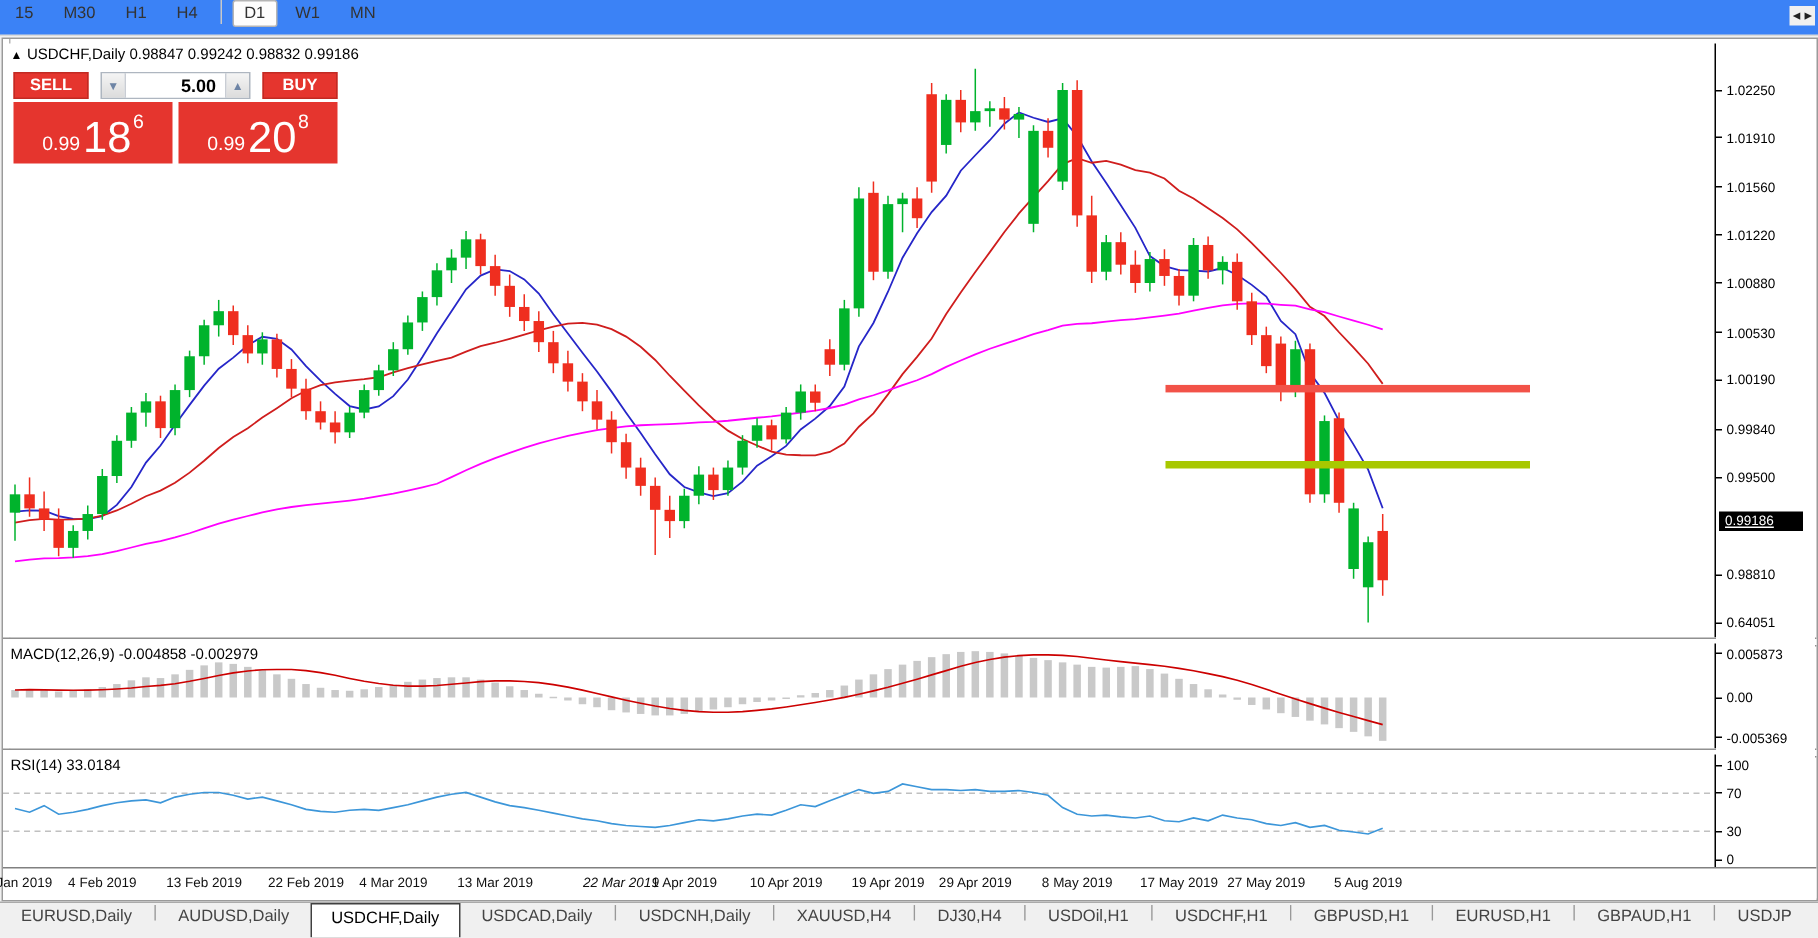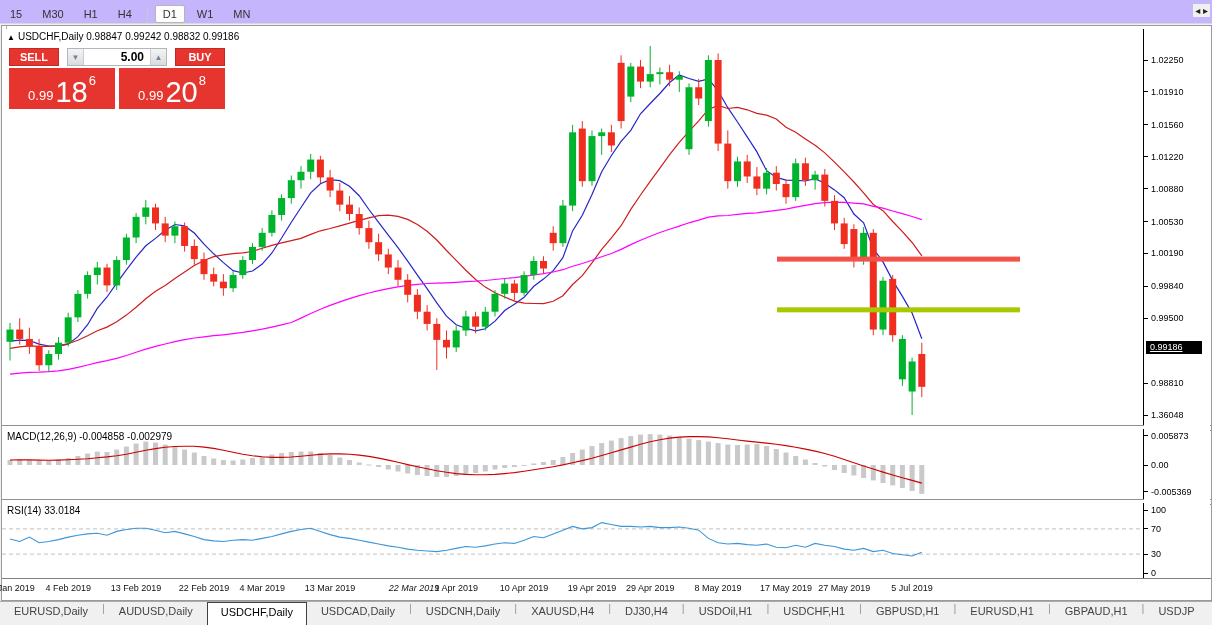--- a/index.html
+++ b/index.html
@@ -1,18 +1,18 @@
 <!DOCTYPE html>
 <html><head>
 <meta charset="utf-8">
 <style>
   html,body{margin:0;padding:0;background:#f0f0f0;font-family:"Liberation Sans","DejaVu Sans",sans-serif;}
   #stage{position:relative;width:1212px;height:625px;background:#f0f0f0;overflow:hidden;}
   
-  #toolbar{position:absolute;left:0;top:0;width:1212px;height:23px;background:#c4b5fd;border-bottom:1px solid #d9d9d9;display:flex;align-items:flex-end;}
+  #toolbar{position:absolute;left:0;top:0;width:1212px;height:23px;background:#3b82f6;border-bottom:1px solid #d9d9d9;display:flex;align-items:flex-start;}
   .tf-btn{font-size:11px;color:#333;padding:2px 7px;margin:0 2px;border:1px solid transparent;cursor:default;}
   .tf-btn.pressed{background:#fdfdfd;border:1px solid #b5b5b5;border-radius:2px;}
   .tf-sep{width:1px;height:16px;background:#c8c8c8;margin:0 5px;}
   
   #window{position:absolute;left:1px;top:25px;width:1209px;height:574px;background:#fff;border:1px solid #9a9a9a;}
   #left-rail{position:absolute;left:4px;top:0;width:1px;height:572px;background:#b5b5b5;}
   .pane{position:absolute;left:0;width:1141px;border-right:1px solid #000;overflow:hidden;background:#fff;}
   #pane-main{top:3px;height:396px;}
   #pane-macd{top:403px;height:70px;}
   #pane-rsi{top:477px;height:75px;}
@@ -400,21 +400,21 @@
         <div class="axis-label" style="top: 190.542px;">1.00530</div>
         <div class="axis-tick" style="top: 226.975px;"></div>
         <div class="axis-label" style="top: 222.475px;">1.00190</div>
         <div class="axis-tick" style="top: 259.847px;"></div>
         <div class="axis-label" style="top: 255.347px;">0.99840</div>
         <div class="axis-tick" style="top: 291.78px;"></div>
         <div class="axis-label" style="top: 287.28px;">0.99500</div>
         <div class="axis-tick" style="top: 356.585px;"></div>
         <div class="axis-label" style="top: 352.085px;">0.98810</div>
         <div class="axis-tick" style="top: 388.518px;"></div>
-        <div class="axis-label" style="top: 384.018px;">1.36048</div>
+        <div class="axis-label" style="top: 384.018px;">0.64051</div>
         <div class="axis-tick" style="top: 409.247px;"></div>
         <div class="axis-label" style="top: 404.747px;">0.005873</div>
         <div class="axis-tick" style="top: 438.5px;"></div>
         <div class="axis-label" style="top: 434px;">0.00</div>
         <div class="axis-tick" style="top: 465.243px;"></div>
         <div class="axis-label" style="top: 460.743px;">-0.005369</div>
         <div class="axis-tick" style="top: 483.5px;"></div>
         <div class="axis-label" style="top: 479px;">100</div>
         <div class="axis-tick" style="top: 502.4px;"></div>
         <div class="axis-label" style="top: 497.9px;">70</div>
@@ -432,21 +432,21 @@
         <div class="date-label" style="left: 260.2px;">4 Mar 2019</div>
         <div class="date-label" style="left: 328.1px;">13 Mar 2019</div>
         <div class="date-label" style="left: 412px; font-style: italic;">22 Mar 2019</div>
         <div class="date-label" style="left: 454.2px;">1 Apr 2019</div>
         <div class="date-label" style="left: 522.1px;">10 Apr 2019</div>
         <div class="date-label" style="left: 590px;">19 Apr 2019</div>
         <div class="date-label" style="left: 648.2px;">29 Apr 2019</div>
         <div class="date-label" style="left: 716.1px;">8 May 2019</div>
         <div class="date-label" style="left: 784px;">17 May 2019</div>
         <div class="date-label" style="left: 842.2px;">27 May 2019</div>
-        <div class="date-label" style="left: 910.1px;">5 Jul 2019</div>
+        <div class="date-label" style="left: 910.1px;">5 Aug 2019</div>
       </div>
 
     <div id="trade-panel">
       <div class="tp-row1">
         <div class="tp-btn">SELL</div>
         <div class="spinner">
           <div class="spin-btn">▼</div>
           <div class="vol-field">5.00</div>
           <div class="spin-btn">▲</div>
         </div>

